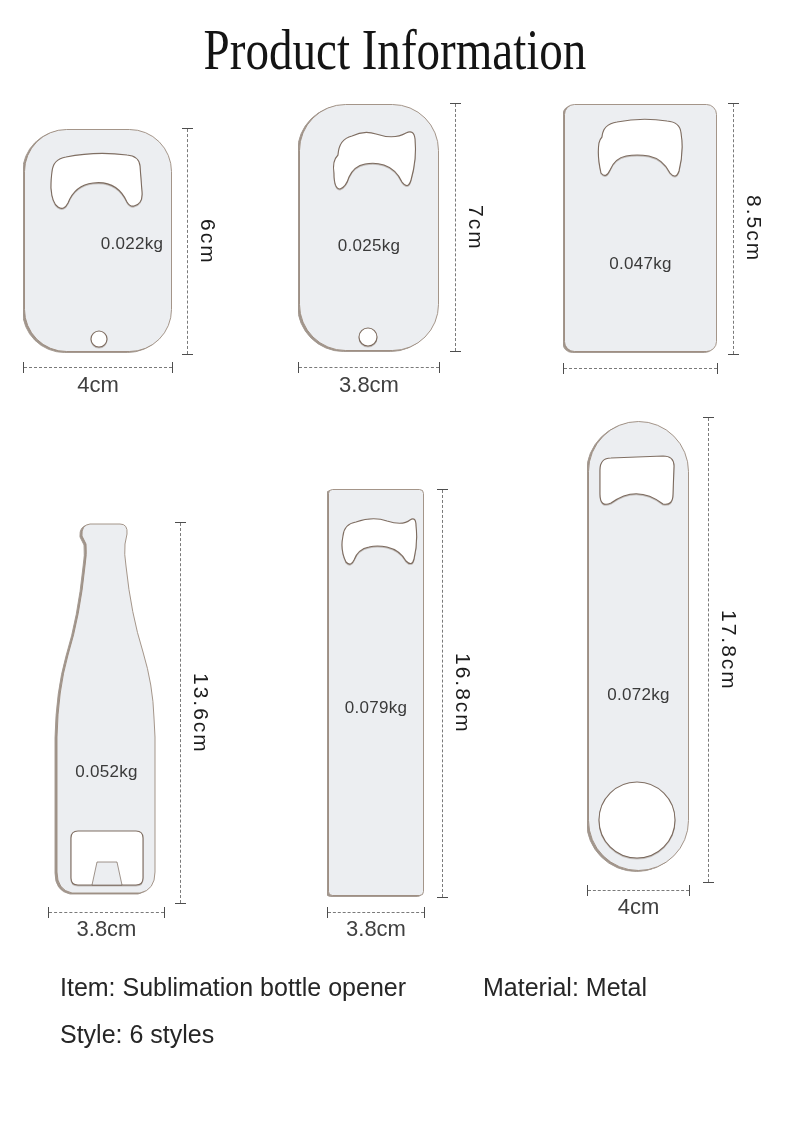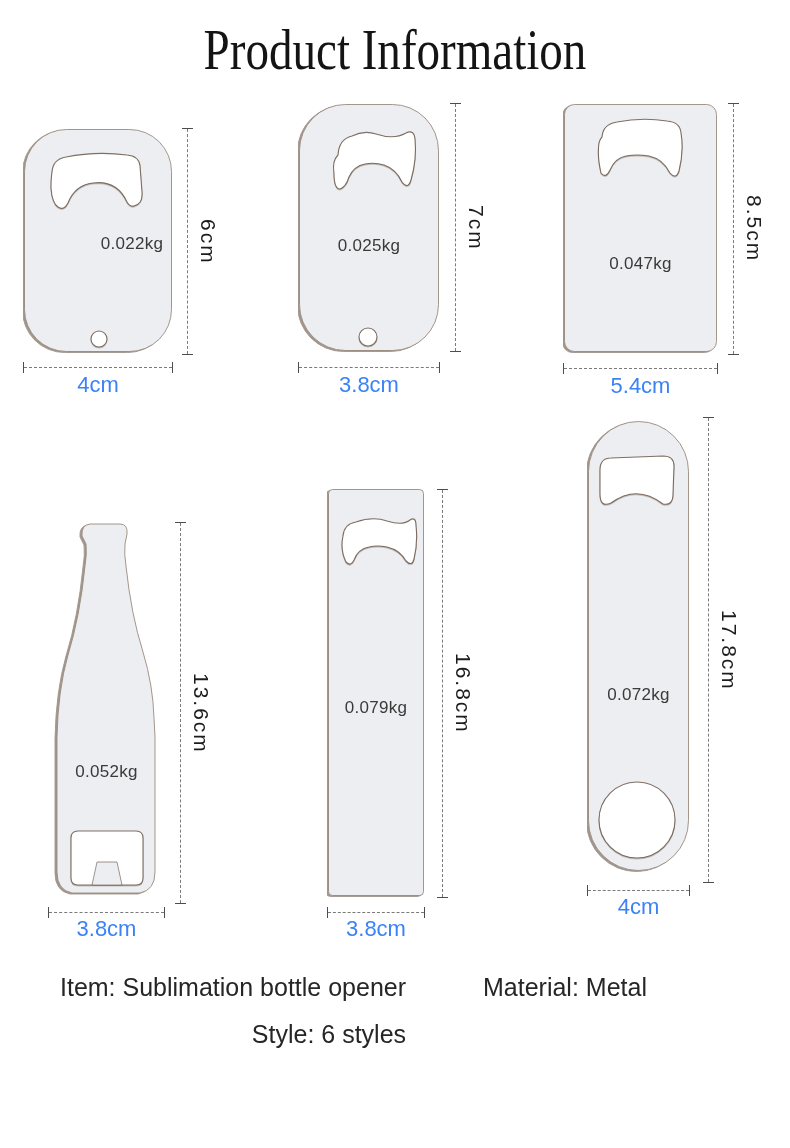--- a/index.html
+++ b/index.html
@@ -58,30 +58,30 @@
   #hd6 { left:587px; top:885px; width:103px; }
   
   .vlabel { position:absolute; width:28px; display:flex; align-items:center; justify-content:center; }
   .vlabel span { writing-mode:vertical-rl; font-size:21px; color:#1c1c1c; letter-spacing:2px; white-space:nowrap; }
   #vl1 { left:194px; top:128px; height:227px; }
   #vl2 { left:462px; top:103px; height:249px; }
   #vl3 { left:740px; top:103px; height:252px; }
   #vl4 { left:187px; top:522px; height:382px; }
   #vl5 { left:449px; top:489px; height:409px; }
   #vl6 { left:715px; top:417px; height:466px; }
-  .hlabel { position:absolute; text-align:center; font-size:22px; color:#3b82f6; }
+  .hlabel { position:absolute; text-align:center; font-size:22px; color:#404040; }
   #hl1 { left:23px;  top:372px; width:150px; }
   #hl2 { left:298px; top:372px; width:142px; }
   #hl3 { left:563px; top:373px; width:155px; }
   #hl4 { left:48px;  top:916px; width:117px; }
   #hl5 { left:327px; top:916px; width:98px;  }
   #hl6 { left:587px; top:894px; width:103px; }
   
   .specs { position:absolute; top:972px; display:flex; flex-direction:column; gap:17px;
-           font-size:25px; color:#262626; line-height:30px;align-items:flex-end; }
+           font-size:25px; color:#262626; line-height:30px; }
   #specs-left  { left:60px;  }
   #specs-right { left:483px; }
 </style>
 </head>
 <body>
 
 <div class="canvas">
 
   <div class="title">Product Information</div>
 
@@ -126,21 +126,20 @@
   <div class="wt" id="wt3">0.047kg</div>
   <div class="vdim" id="vd3">
       <span class="line"></span>
     </div>
   <div class="vlabel" id="vl3">
       <span>8.5cm</span>
     </div>
   <div class="hdim" id="hd3">
       <span class="line"></span>
     </div>
-  <div class="hlabel" id="hl3">5.4cm</div>
 
   <svg class="op" id="svg4" width="117" height="376" viewBox="0 0 117 376">
     <path class="body" d="M 34,14 Q 33,3 42,2 L 72,2 Q 80,2 79,12 L 77,22 Q 76,32 78,44 Q 83,92 95,130 Q 105,163 106,196 L 107,215 L 107,350 Q 107,368 92,371 L 24,371 Q 9,368 9,350 L 9,215 Q 10,168 20,133 Q 32,94 37,44 Q 39,32 38,22 Z"></path>
     <path class="cut" d="M 30,309 L 88,309 Q 95,309 95,316 L 95,356 Q 95,363 88,363 L 30,363 Q 23,363 23,356 L 23,316 Q 23,309 30,309 Z"></path>
     <path class="tooth" d="M 44,363 L 49,340 L 69,340 L 74,363 Z"></path>
   </svg>
   <div class="wt" id="wt4">0.052kg</div>
   <div class="vdim" id="vd4">
       <span class="line"></span>
     </div>

